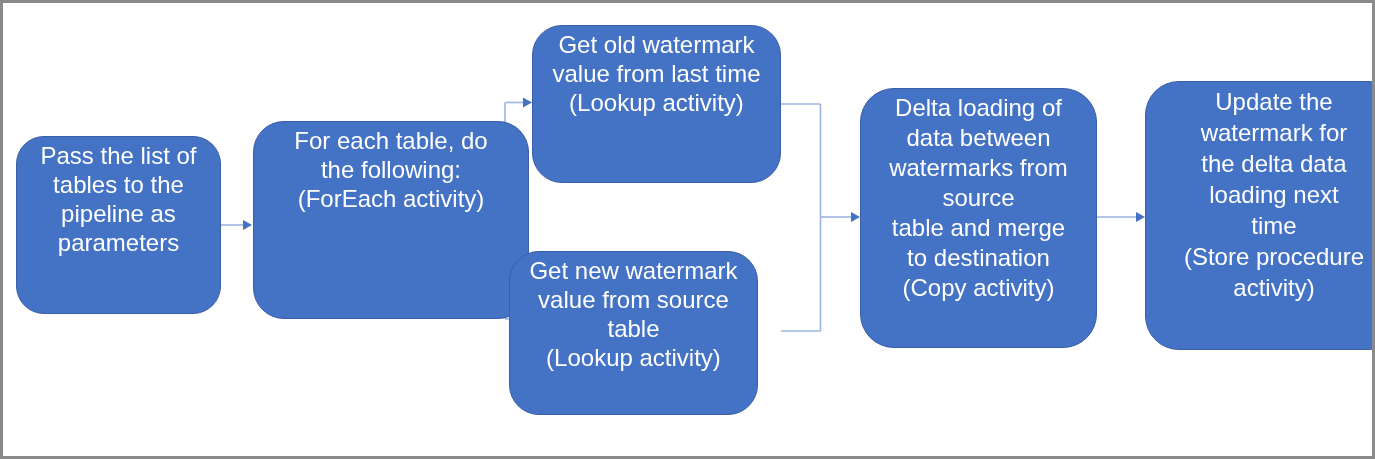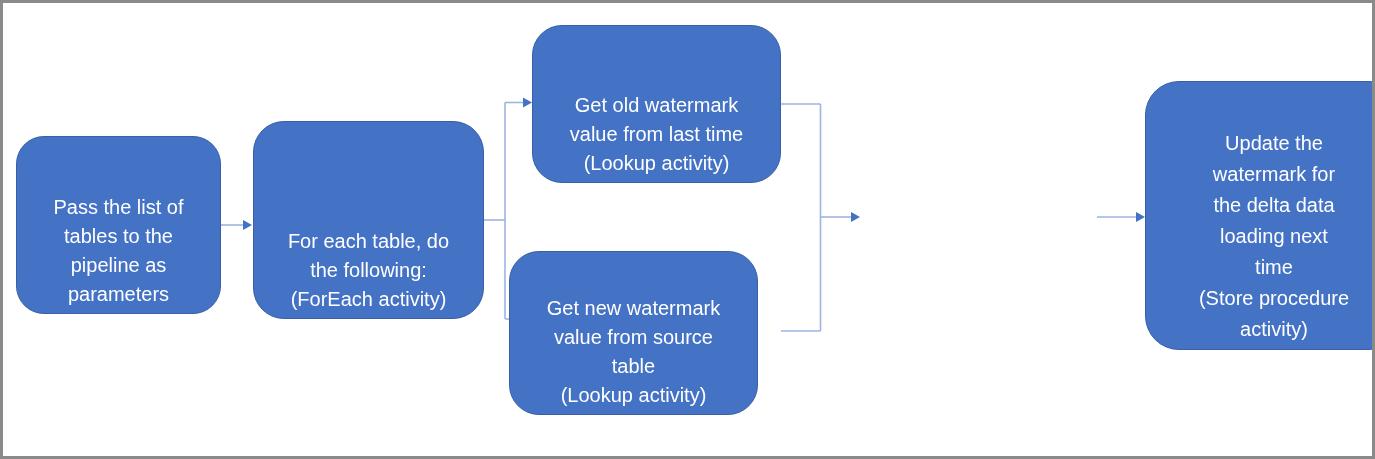--- a/index.html
+++ b/index.html
@@ -34,32 +34,32 @@
     fill: var(--arrow-fill, #4472C4);
     stroke: none;
   }
   .node {
     position: absolute;
     box-sizing: border-box;
     background: var(--node-fill, #4472C4);
     border: 1.5px solid var(--node-border, #3A5FA8);
     color: var(--text-color, #ffffff);
     display: flex;
-    align-items: flex-end;
+    align-items: flex-start;
     justify-content: center;
     text-align: center;
-    font-size: 20px;
+    font-size: 24px;
     line-height: 29px;
     padding: 4px 8px;
   }
   .node .label {
     white-space: pre-line;
   }
   .n1 { left: 13px;   top: 133px; width: 205px; height: 178px; border-radius: 28px; }
-  .n2 { left: 250px;  top: 118px; width: 231px; height: 198px; border-radius: 31px; }
+  .n2 { left: 250px;  top: 118px; width: 276px; height: 198px; border-radius: 31px; }
   .n3 { left: 529px;  top: 22px;  width: 249px; height: 158px; border-radius: 30px; }
   .n4 { left: 506px;  top: 248px; width: 249px; height: 164px; border-radius: 30px; }
   .n5 { left: 857px;  top: 85px;  width: 237px; height: 260px; border-radius: 34px; line-height: 30px; }
   .n6 { left: 1142px; top: 78px;  width: 258px; height: 269px; border-radius: 34px; line-height: 31px; }
 </style>
 </head>
 <body>
 
 <div class="canvas">
 
@@ -112,20 +112,29 @@
 (Lookup activity)</span>
   </div>
 
   <div class="node n4">
     <span class="label">Get new watermark
 value from source
 table
 (Lookup activity)</span>
   </div>
 
+  <div class="node n5">
+    <span class="label">Delta loading of
+data between
+watermarks from
+source
+table and merge
+to destination
+(Copy activity)</span>
+  </div>
 
   <div class="node n6">
     <span class="label">Update the
 watermark for
 the delta data
 loading next
 time
 (Store procedure
 activity)</span>
   </div>

